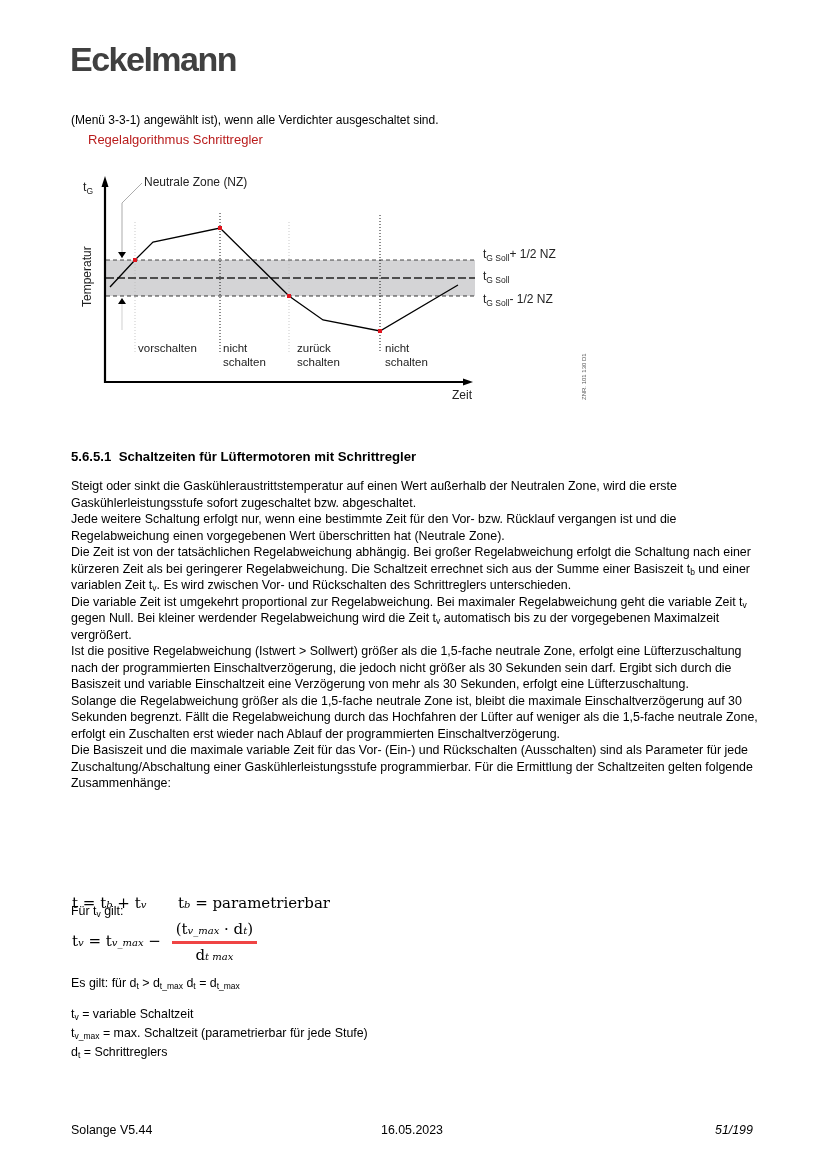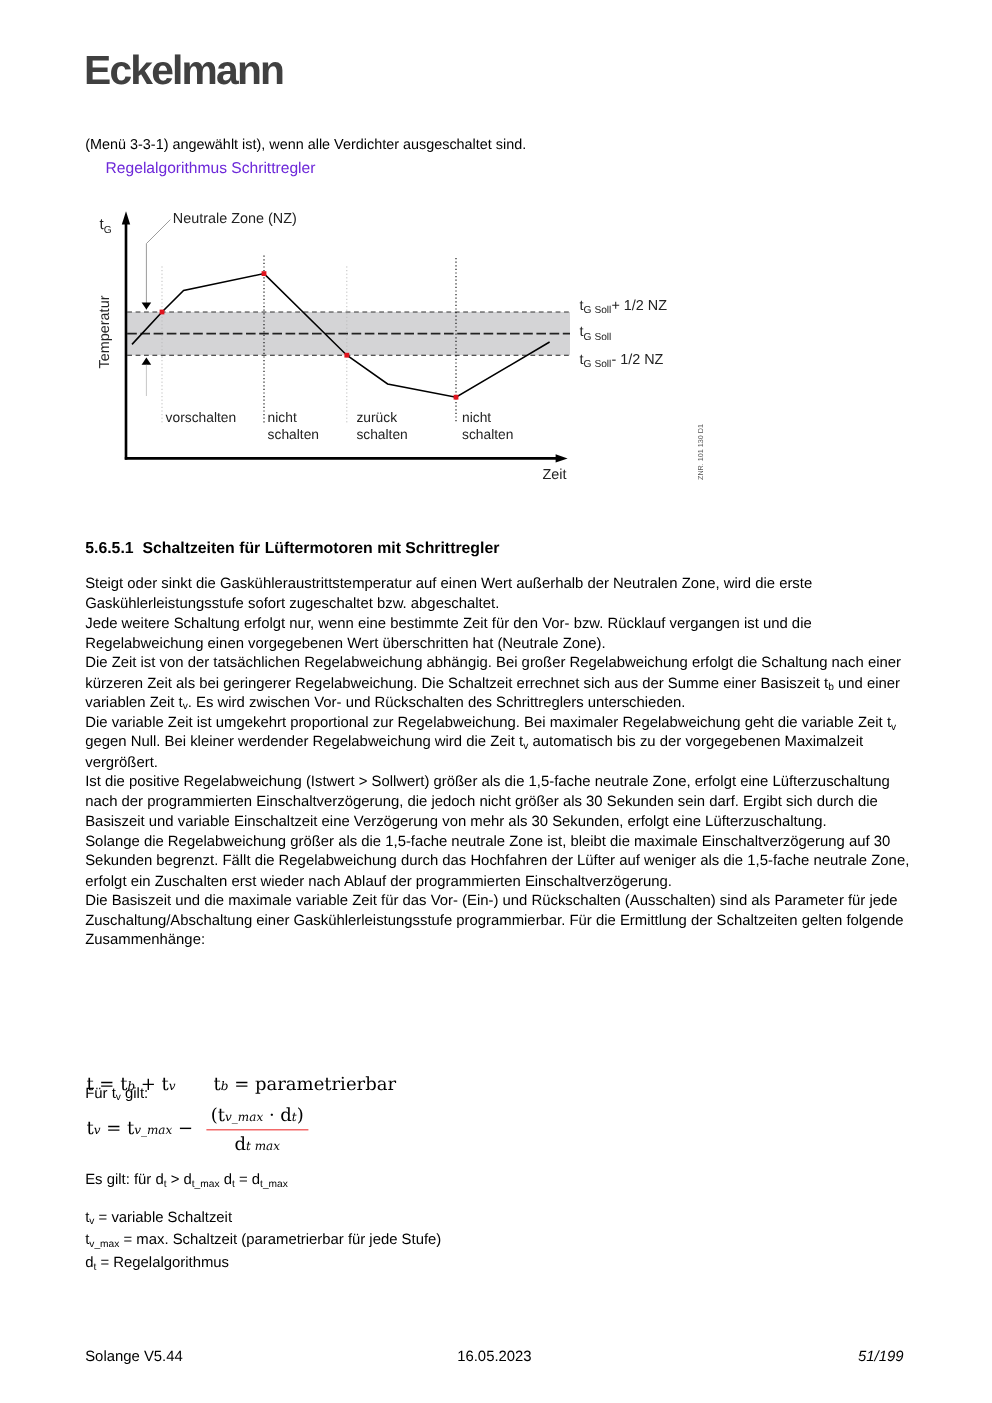--- a/index.html
+++ b/index.html
@@ -1,29 +1,29 @@
 <!DOCTYPE html>
 <html><head>
 <meta charset="utf-8">
 <style>
   html, body { margin: 0; padding: 0; background: #ffffff; }
   body { width: 827px; height: 1169px; position: relative; overflow: hidden;
          font-family: "Liberation Sans", sans-serif; color: #000; }
   .logo { position: absolute; left: 70px; top: 40px; font-size: 34px; font-weight: bold;
           color: #404040; letter-spacing: -1.5px; font-family: "Liberation Sans", sans-serif; }
   .p { position: absolute; left: 71px; font-size: 12px; line-height: 16.5px; }
-  .caption { position: absolute; left: 88px; top: 132px; font-size: 13px; color: #6d28d9; }
+  .caption { position: absolute; left: 88px; top: 132px; font-size: 13px; color: #b91c1c; }
   .heading { position: absolute; left: 71px; top: 449px; font-size: 13.2px; font-weight: bold; }
   .body-text { position: absolute; left: 71px; top: 478px; width: 690px; font-size: 12.4px; line-height: 16.5px; }
   .body-text p { margin: 0; }
   sub { font-size: 8.5px; vertical-align: -2px; line-height: 0; }
   .math { position: absolute; font-family: "DejaVu Serif", serif; font-size: 15px; }
   .math i { font-family: "DejaVu Serif", serif; font-style: italic; font-size: 10px; }
   .frac { display: inline-block; vertical-align: middle; text-align: center; margin-left: 6px; }
-  .frac .num { display: block; border-bottom: 1px solid #ef4444; padding: 0 4px 3px 4px; }
+  .frac .num { display: block; border-bottom: 3px solid #ef4444; padding: 0 4px 3px 4px; }
   .frac .den { display: block; padding-top: 2px; }
   .small { position: absolute; left: 71px; font-size: 12.4px; line-height: 16.5px; }
   .footer { position: absolute; top: 1123px; font-size: 12.4px; }
   svg text { font-family: "Liberation Sans", sans-serif; }
 </style>
 </head>
 <body>
 
 <div class="logo">Eckelmann</div>
 
@@ -105,17 +105,17 @@
     <span class="den"><span>d</span><i>t  max</i></span>
   </span>
 </div>
 
 <div class="small" style="top:975px;">
   <span>Es gilt: für d</span><sub>t</sub><span> &gt; d</span><sub>t_max</sub><span> d</span><sub>t</sub><span> = d</span><sub>t_max</sub>
 </div>
 
 <div class="small" style="top:1006px;"><span>t</span><sub>v</sub><span> = variable Schaltzeit</span></div>
 <div class="small" style="top:1025px;"><span>t</span><sub>v_max</sub><span> = max. Schaltzeit (parametrierbar für jede Stufe)</span></div>
-<div class="small" style="top:1044px;"><span>d</span><sub>t</sub><span> = Regelalgorithmus</span></div>
+<div class="small" style="top:1044px;"><span>d</span><sub>t</sub><span> = Schrittreglers</span></div>
 
 <div class="footer" style="left:71px;">Solange V5.44</div>
 <div class="footer" style="left:381px;">16.05.2023</div>
 <div class="footer" style="left:715px;font-style:italic;">51/199</div>
 
 </body></html>

